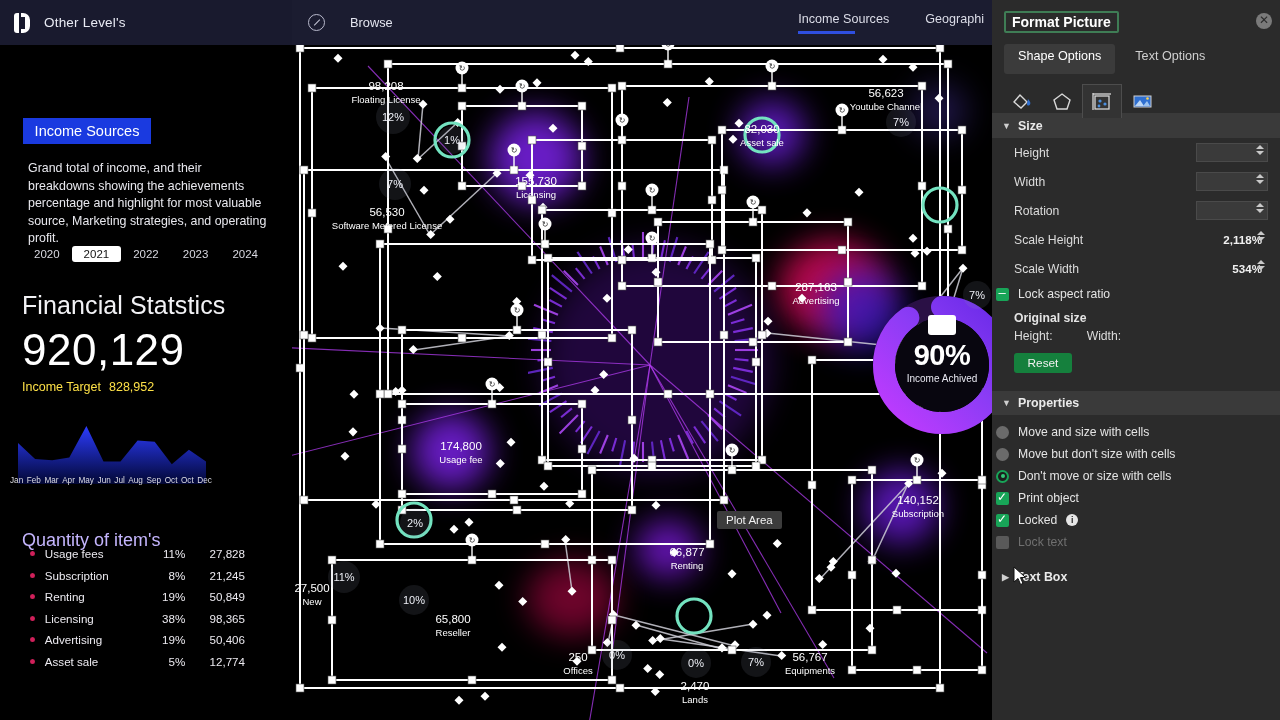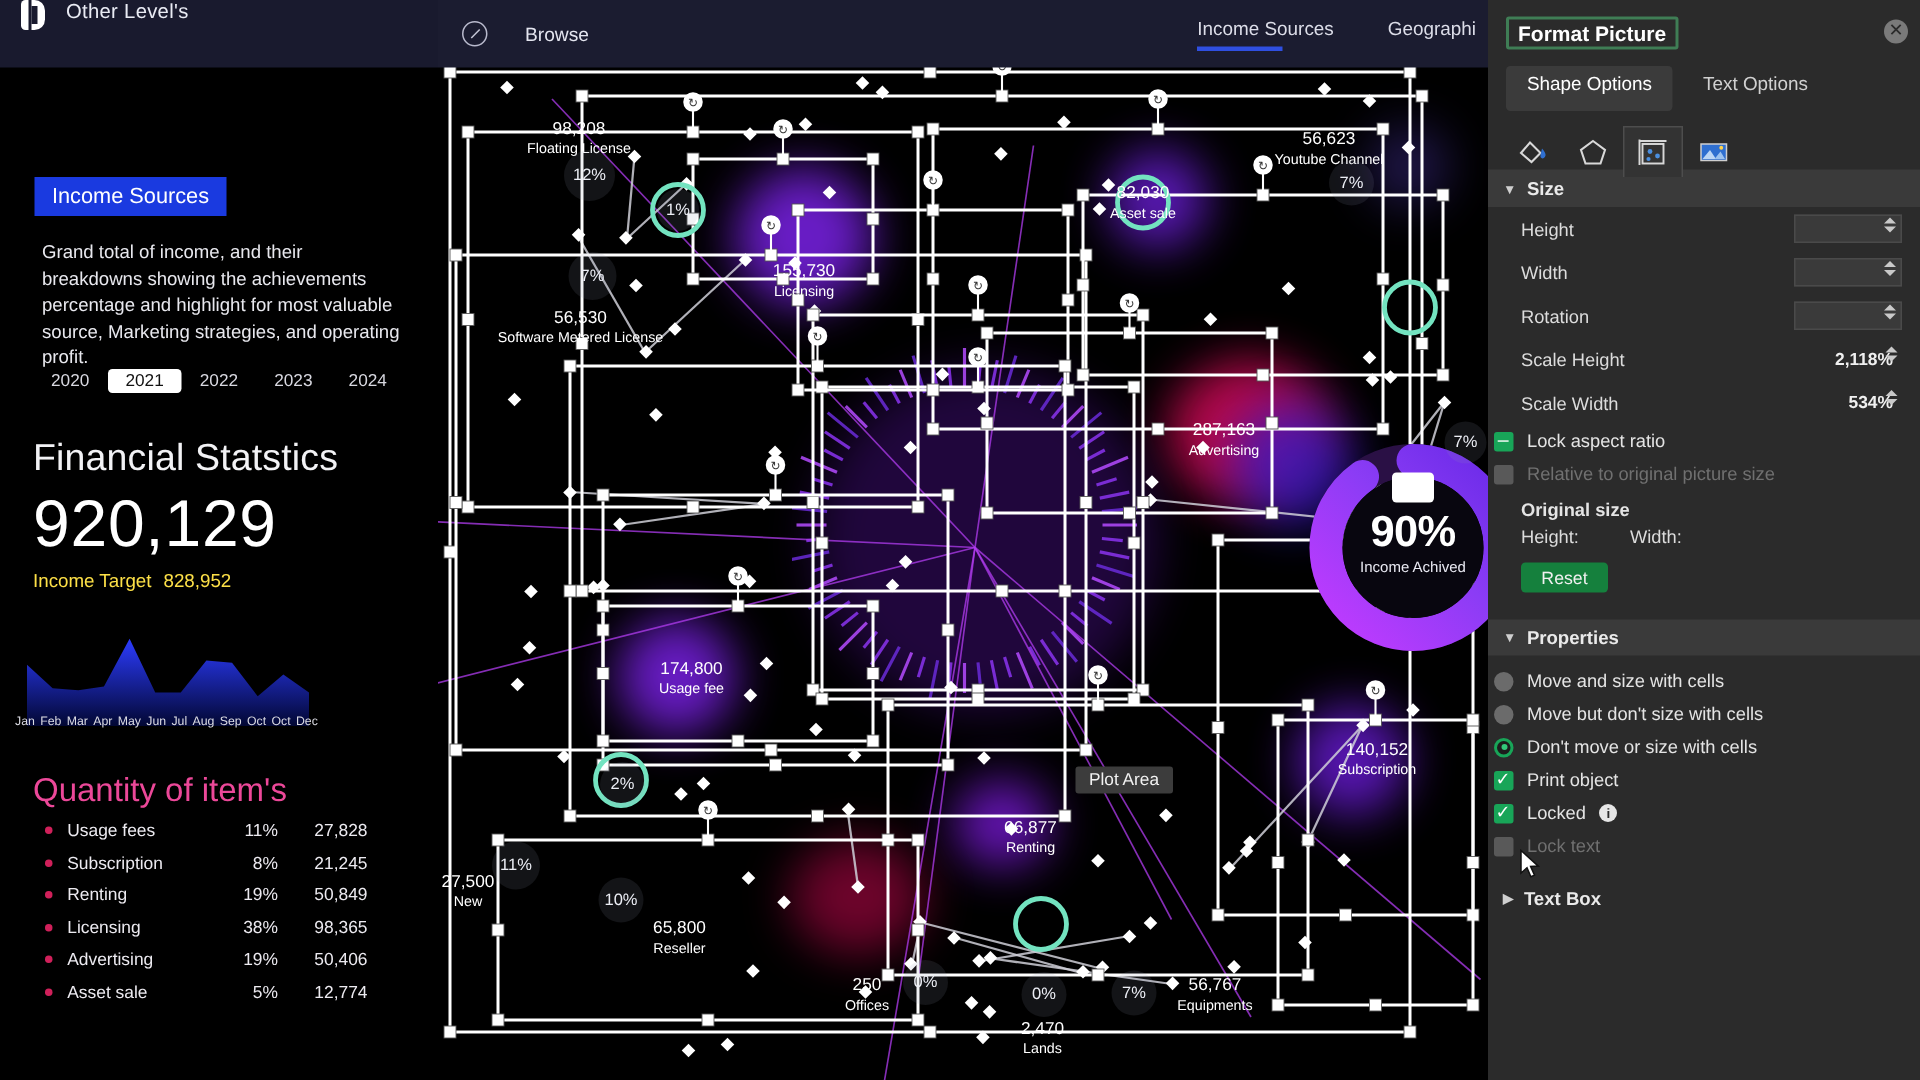--- a/index.html
+++ b/index.html
@@ -11,21 +11,21 @@
   }
   #app { position: relative; width: 1280px; height: 720px; }
 
   
   #left-pane {
     position: absolute; left: 0; top: 0; width: 292px; height: 720px;
     background: #000; overflow: hidden;
   }
   #left-topbar {
     position: absolute; left: 0; top: 0; width: 292px; height: 45px;
-    background: #191a2e; display: flex; padding-left: 14px; gap: 12px;
+    background: #191a2e; display: flex; align-items: center; padding-left: 14px; gap: 12px;
   }
   .brand-logo { width: 18px; height: 20px; position: relative; }
   .brand-logo span {
     position: absolute; top: 0; width: 5px; height: 20px; background: #fff;
   }
   .brand-logo span:nth-child(1){ left:0; border-radius: 3px 0 0 3px; }
   .brand-logo span:nth-child(2){ left:7px; height: 20px; border-radius: 0 7px 7px 0; width: 9px; }
   .brand-logo .cut { left: 7px; width: 4px; background: #191a2e; height: 12px; top:4px; }
   #brand-title { color: #e9ebf4; font-size: 13.5px; letter-spacing: .2px; }
 
@@ -62,22 +62,22 @@
   #fin-target b { font-weight: 400; margin-left: 8px; }
 
   
   #area-chart-box { position: absolute; left: 14px; top: 412px; width: 200px; height: 78px; }
   #month-labels {
     position: absolute; left: 10px; top: 476px; width: 202px;
     display: flex; justify-content: space-between; color: #dcdce4; font-size: 8.2px;
   }
 
   #qty-title {
-    position: absolute; left: 22px; top: 514px; color: #ec4899;
-    font-size: 22px; font-weight: 400;
+    position: absolute; left: 22px; top: 530px; color: #c4b5fd;
+    font-size: 18px; font-weight: 400;
   }
   #qty-table { position: absolute; left: 30px; top: 543px; width: 215px; }
   .qty-row { display: flex; align-items: center; height: 21.5px; font-size: 11.6px; color: #eceaf0; }
   .qty-dot { width: 5px; height: 5px; border-radius: 50%; background: #d0205a; margin-right: 10px; }
   .qty-name { width: 100px; }
   .qty-pct { width: 46px; text-align: right; }
   .qty-val { width: 62px; text-align: right; }
 
   
   #canvas-pane {
@@ -953,24 +953,20 @@
               <i class="dn"></i>
             </span>
           </div>
         </div>
       </div>
 
     <div class="check-row">
       <div class="cb green dash"></div>
       <span>Lock aspect ratio</span>
     </div>
-    <div class="check-row disabled">
-      <div class="cb"></div>
-      <span>Relative to original picture size</span>
-    </div>
     <div id="orig-size">Original size</div>
     <div id="hw-row">
       <span>Height:</span>
       <span>Width:</span>
     </div>
     <div id="reset-btn">Reset</div>
 
     <div class="section-head" style="margin-top:18px">
       <span class="chev">▼</span>
       <span>Properties</span>

